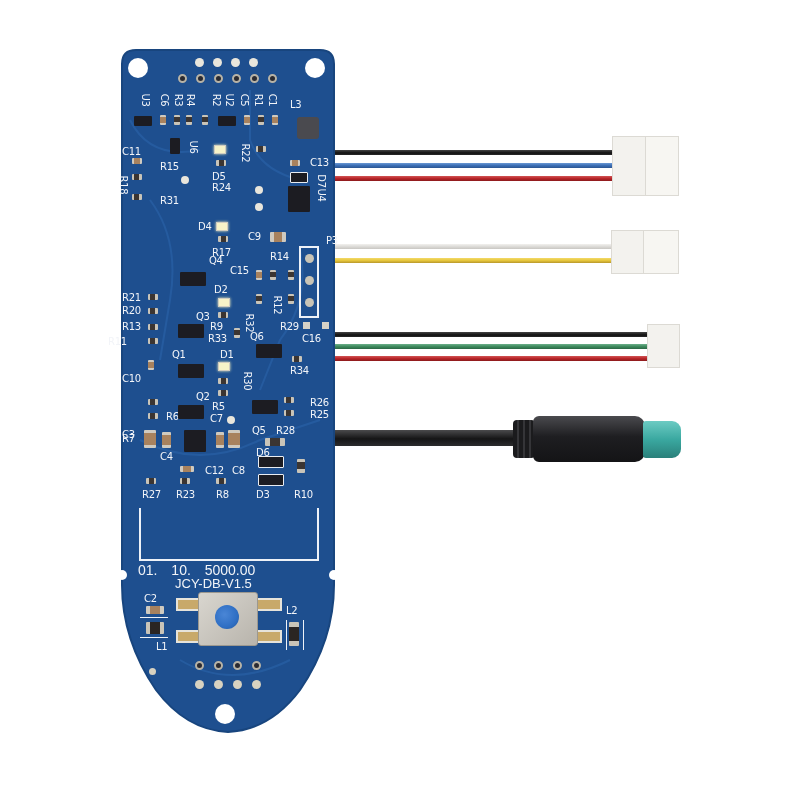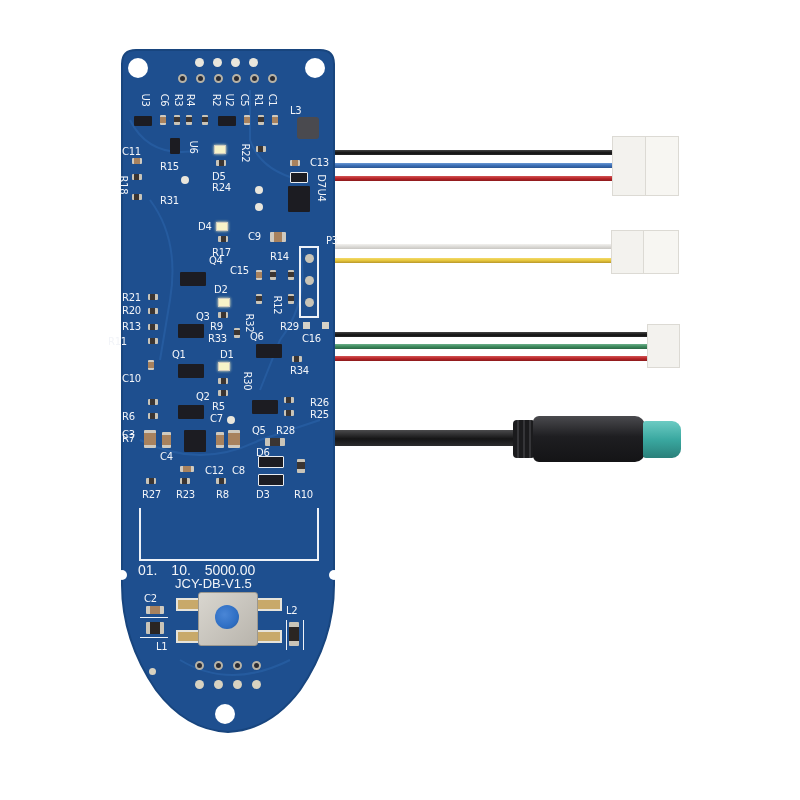--- a/index.html
+++ b/index.html
@@ -88,21 +88,21 @@
 
 <span class="silk" style="left:138px;top:95px;transform:rotate(90deg);">U3</span>
 <span class="silk" style="left:158px;top:95px;transform:rotate(90deg);">C6</span>
 <span class="silk" style="left:172px;top:95px;transform:rotate(90deg);">R3</span>
 <span class="silk" style="left:184px;top:95px;transform:rotate(90deg);">R4</span>
 <span class="silk" style="left:210px;top:95px;transform:rotate(90deg);">R2</span>
 <span class="silk" style="left:222px;top:95px;transform:rotate(90deg);">U2</span>
 <span class="silk" style="left:238px;top:95px;transform:rotate(90deg);">C5</span>
 <span class="silk" style="left:252px;top:95px;transform:rotate(90deg);">R1</span>
 <span class="silk" style="left:266px;top:95px;transform:rotate(90deg);">C1</span>
-<span class="silk" style="left:290px;top:106px;">L3</span>
+<span class="silk" style="left:290px;top:100px;">L3</span>
 
 <div class="ic" style="left:134px;top:116px;width:18px;height:10px;"></div>
 <div class="smd-c smd-v" style="left:158px;top:117px;"></div>
 <div class="smd-r smd-v" style="left:172px;top:117px;"></div>
 <div class="smd-r smd-v" style="left:184px;top:117px;"></div>
 <div class="smd-r smd-v" style="left:200px;top:117px;"></div>
 <div class="ic" style="left:218px;top:116px;width:18px;height:10px;"></div>
 <div class="smd-c smd-v" style="left:242px;top:117px;"></div>
 <div class="smd-r smd-v" style="left:256px;top:117px;"></div>
 <div class="smd-c smd-v" style="left:270px;top:117px;"></div>
@@ -194,21 +194,21 @@
 <div class="smd-r" style="left:218px;top:378px;"></div>
 
 <span class="silk" style="left:122px;top:398px;margin-top:36px;">R7</span>
 <div class="smd-r" style="left:148px;top:399px;"></div>
 <span class="silk" style="left:196px;top:392px;">Q2</span>
 <div class="smd-r" style="left:218px;top:390px;"></div>
 <span class="silk" style="left:212px;top:402px;">R5</span>
 <div class="ic" style="left:252px;top:400px;width:26px;height:14px;"></div>
 <div class="smd-r" style="left:284px;top:397px;"></div>
 <span class="silk" style="left:310px;top:398px;">R26</span>
-<span class="silk" style="left:122px;top:412px;">R6</span>
+<span class="silk" style="left:122px;top:412px;padding-left:44px;">R6</span>
 <div class="smd-r" style="left:148px;top:413px;"></div>
 <div class="ic" style="left:178px;top:405px;width:26px;height:14px;"></div>
 <span class="silk" style="left:210px;top:414px;">C7</span>
 <div class="smd-r" style="left:284px;top:410px;"></div>
 <span class="silk" style="left:310px;top:410px;">R25</span>
 <div class="pin-w" style="left:227px;top:416px;width:8px;height:8px;"></div>
 
 <span class="silk" style="left:122px;top:430px;">C3</span>
 <div class="smd-c" style="left:144px;top:430px;width:12px;height:18px;background:linear-gradient(#cfcac0 0 18%,#a8825e 18% 82%,#cfcac0 82%);"></div>
 <div class="smd-c" style="left:162px;top:432px;width:9px;height:16px;background:linear-gradient(#cfcac0 0 18%,#a8825e 18% 82%,#cfcac0 82%);"></div>

